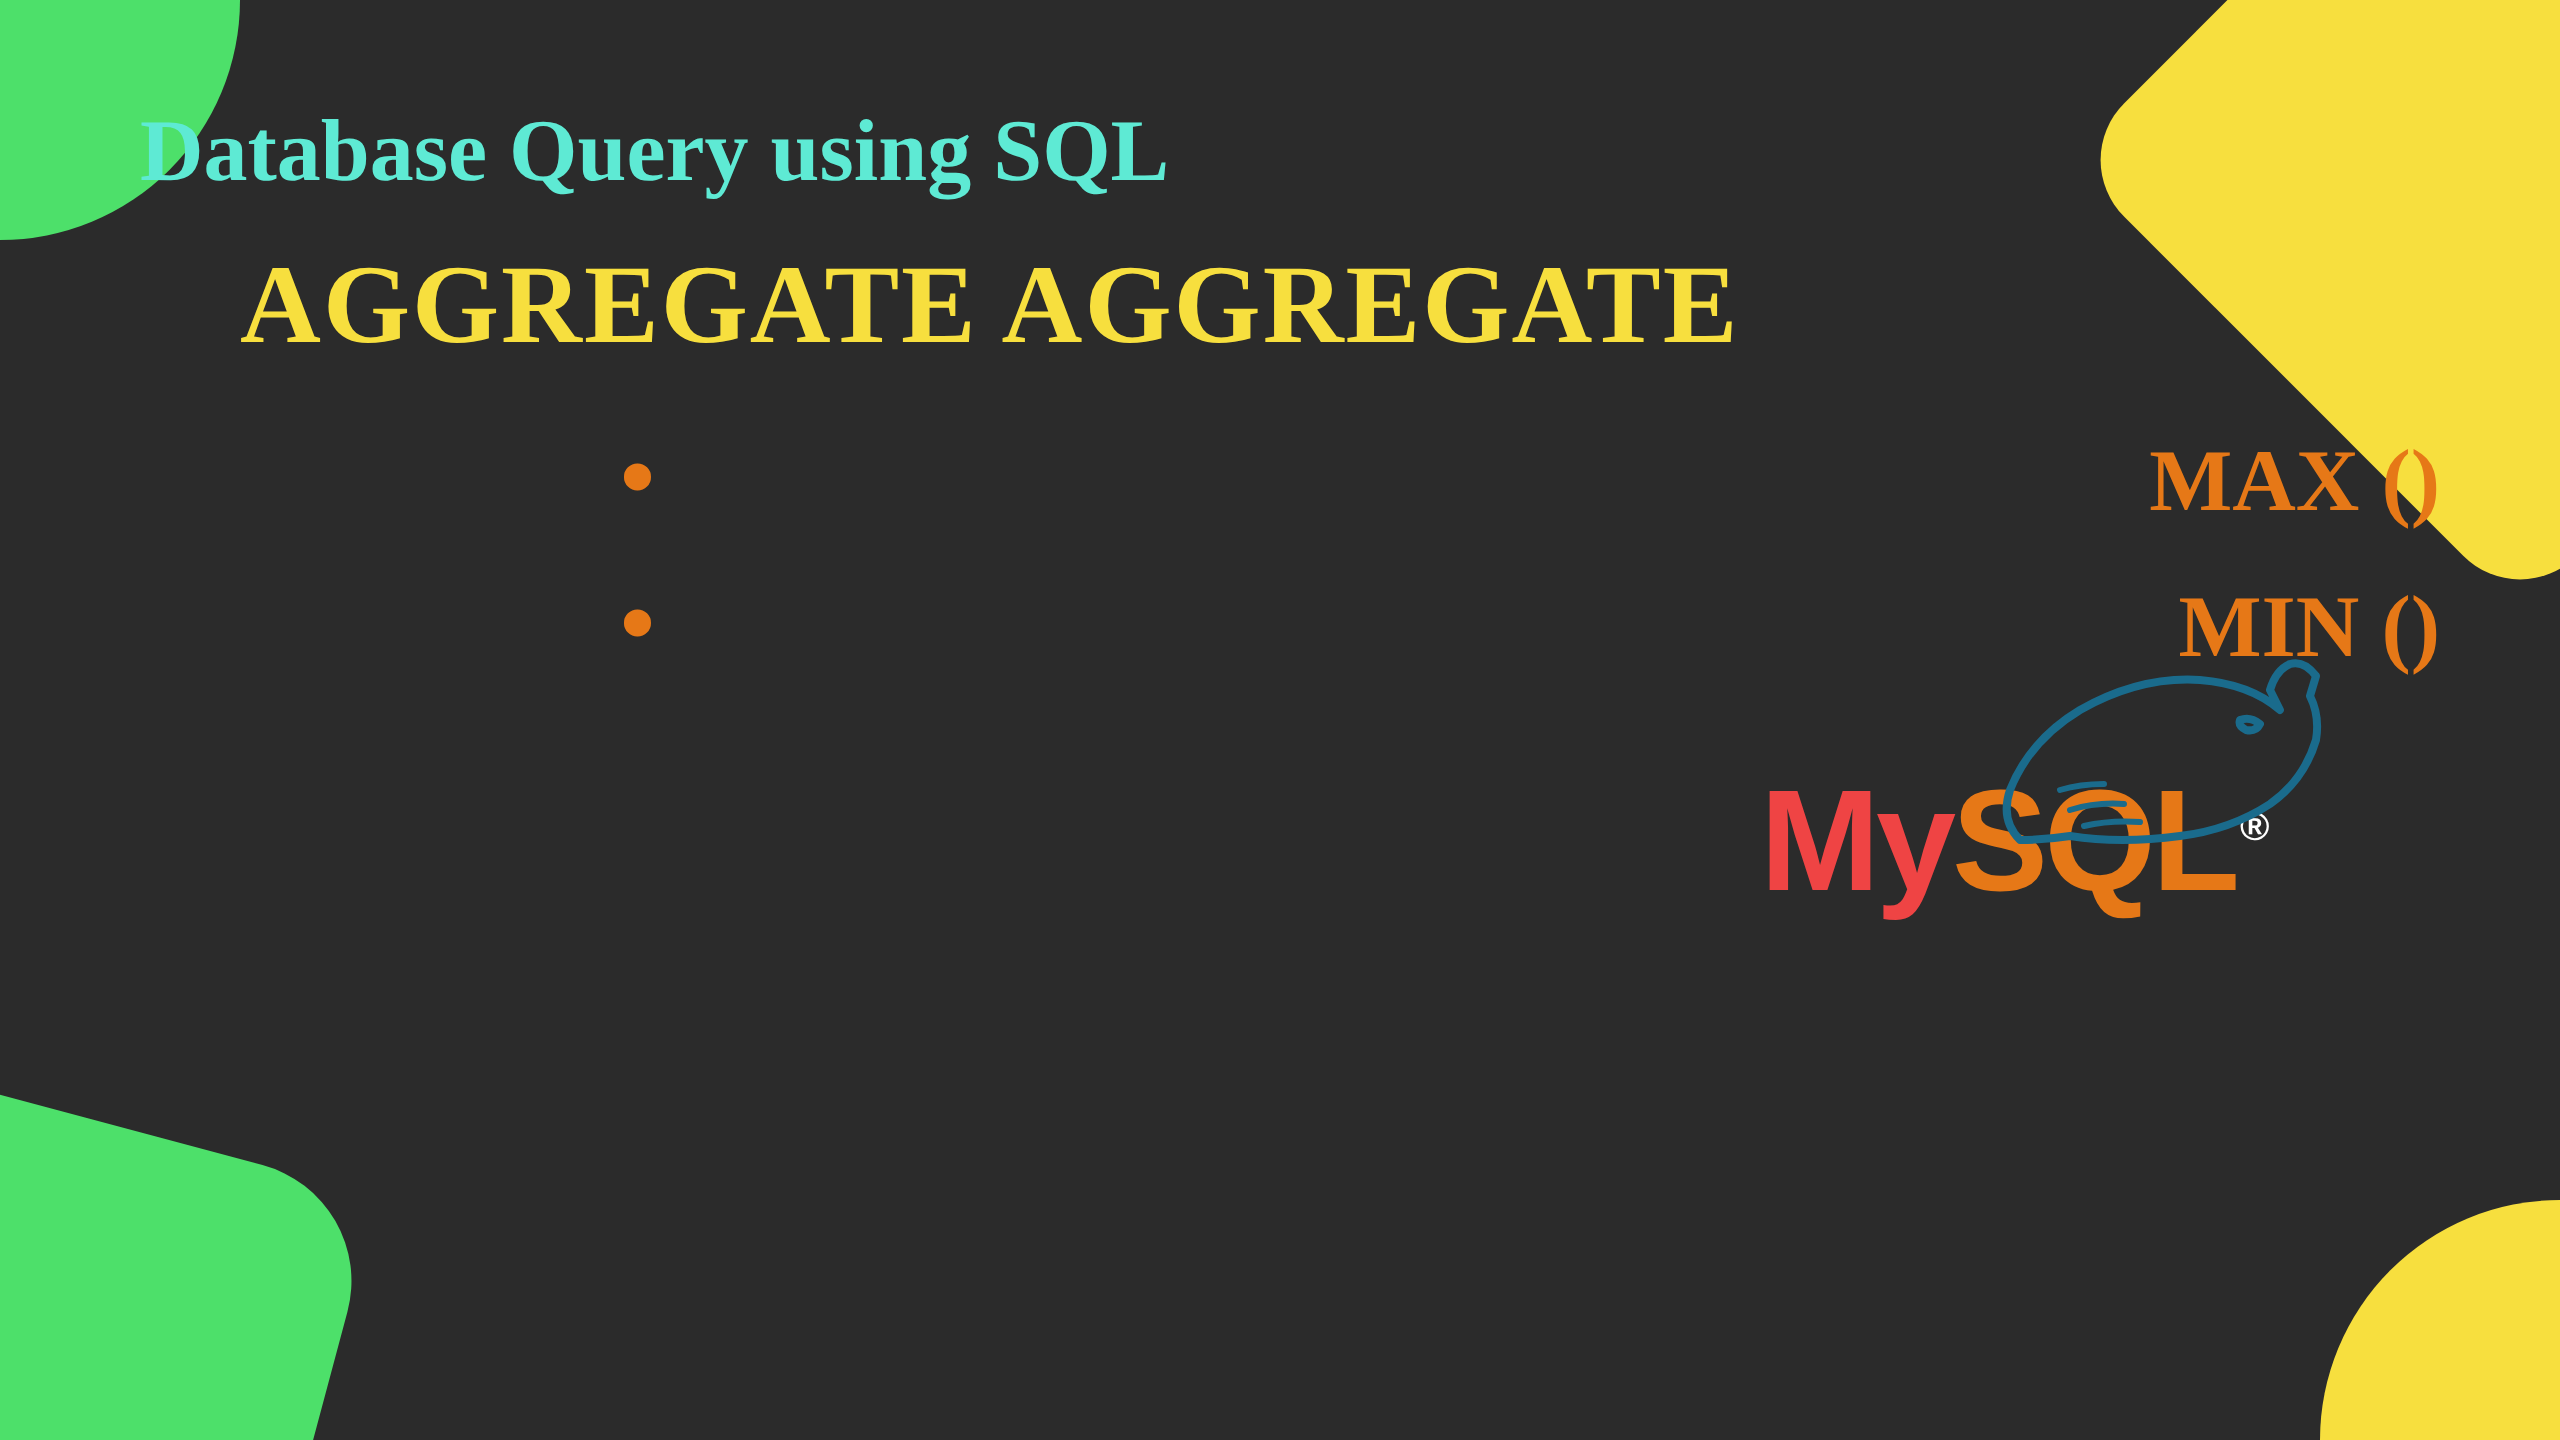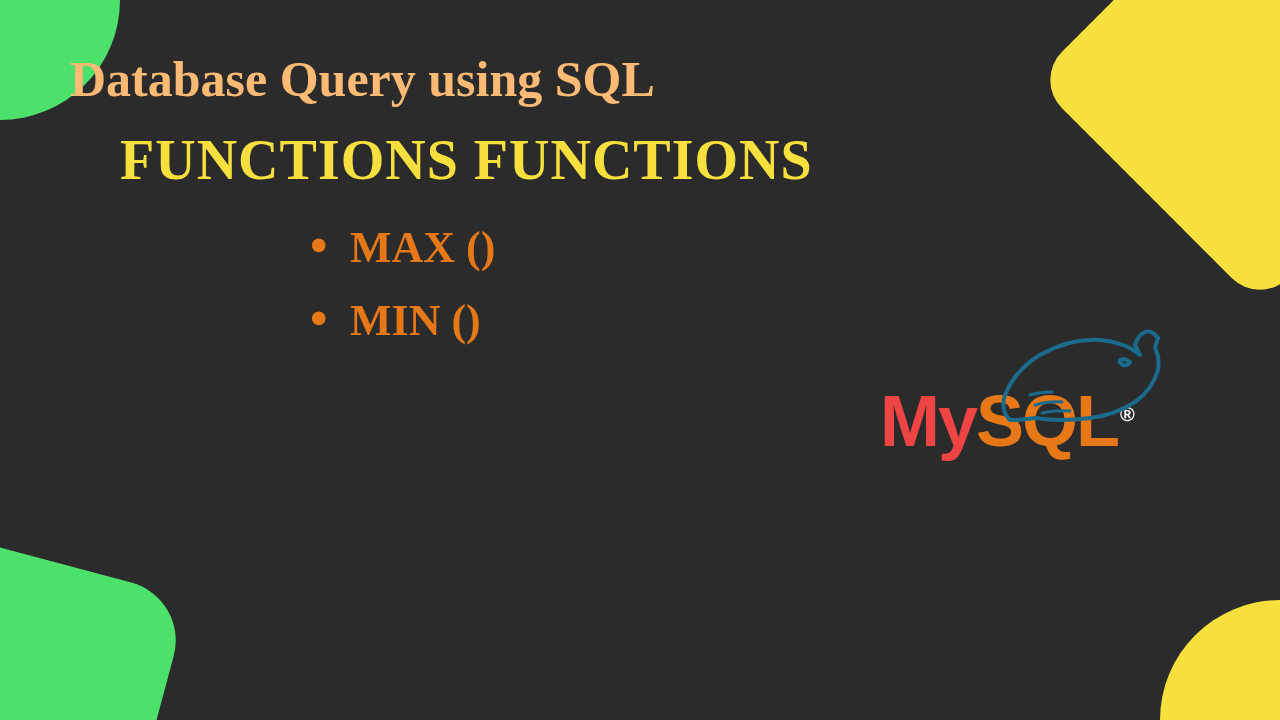--- a/index.html
+++ b/index.html
@@ -52,37 +52,38 @@
       height: 240px;
       background: #f7df3e;
       border-radius: 50%;
     }
     .content {
       position: relative;
       z-index: 10;
       padding: 50px 60px;
     }
     .main-title {
-      color: #fdba74;
-      font-size: 50px;
+      color: #5eead4;
+      font-size: 44px;
       font-weight: bold;
       margin-bottom: 20px;
       margin-left: 10px;
     }
     .subtitle {
       color: #f7df3e;
       font-size: 56px;
       font-weight: bold;
       margin-left: 60px;
       margin-bottom: 30px;
       letter-spacing: 1px;
     }
     .function-list {
       list-style: none;
       margin-left: 250px;
+      text-align: right;
     }
     .function-list li {
       color: #e67817;
       font-size: 44px;
       font-weight: bold;
       margin-bottom: 22px;
       position: relative;
       padding-left: 40px;
     }
     .function-list li::before {
@@ -128,21 +129,21 @@
 </head>
 <body>
 
 <div class="corner-tl"></div>
 <div class="corner-tr"></div>
 <div class="corner-bl"></div>
 <div class="corner-br"></div>
 
 <div class="content">
   <h1 class="main-title">Database Query using SQL</h1>
-  <h2 class="subtitle">FUNCTIONS FUNCTIONS</h2>
+  <h2 class="subtitle">AGGREGATE AGGREGATE</h2>
   <ul class="function-list">
     <li>MAX ()</li>
     <li>MIN ()</li>
   </ul>
 </div>
 
 <div class="mysql-logo">
   <svg class="dolphin" width="200" height="130" viewBox="0 0 200 130">
     <path d="M 30 110 Q 20 100 25 85 Q 35 60 60 45 Q 90 28 120 30 Q 145 32 160 45 L 155 35 Q 158 25 165 22 Q 172 20 178 28 L 175 38 Q 180 48 178 60 Q 172 80 155 92 Q 135 105 110 108 Q 80 112 55 108 Q 42 110 30 110 Z M 140 50 Q 145 48 150 52 Q 148 56 143 55 Q 139 53 140 50 Z" fill="none" stroke="#1a6b8c" stroke-width="4" stroke-linejoin="round"></path>
     <path d="M 50 85 Q 60 82 72 82 M 55 95 Q 68 91 82 92 M 62 103 Q 75 100 90 101" fill="none" stroke="#1a6b8c" stroke-width="3" stroke-linecap="round"></path>

